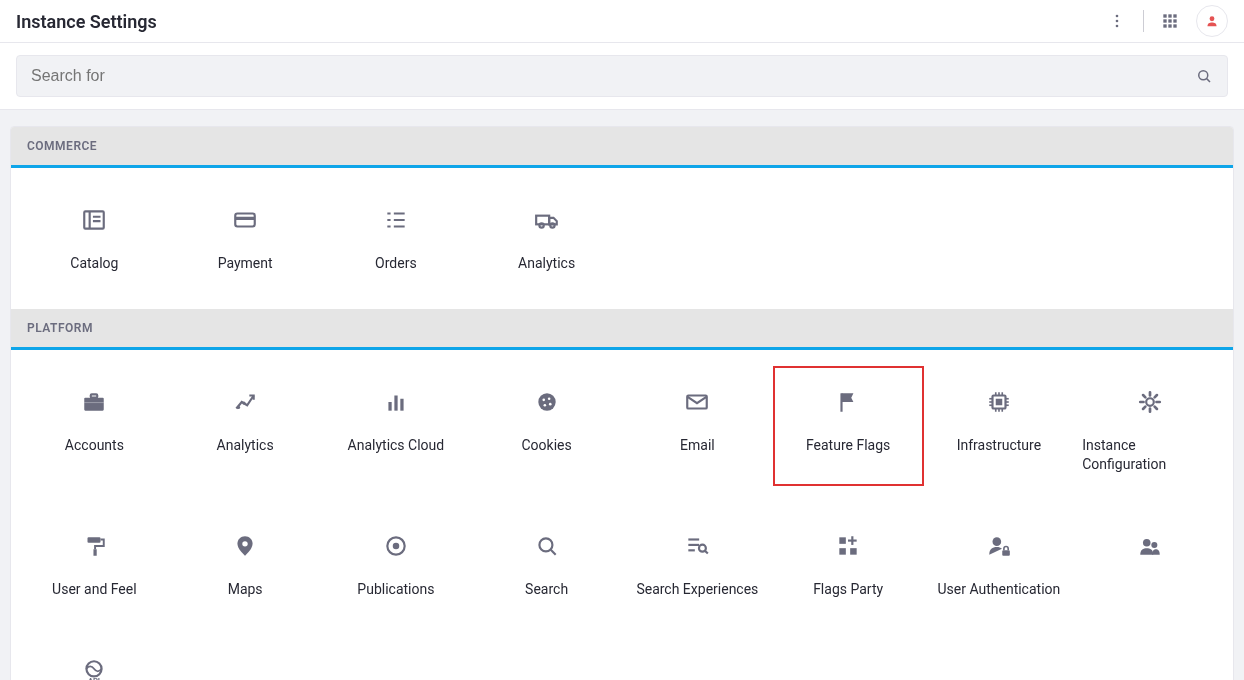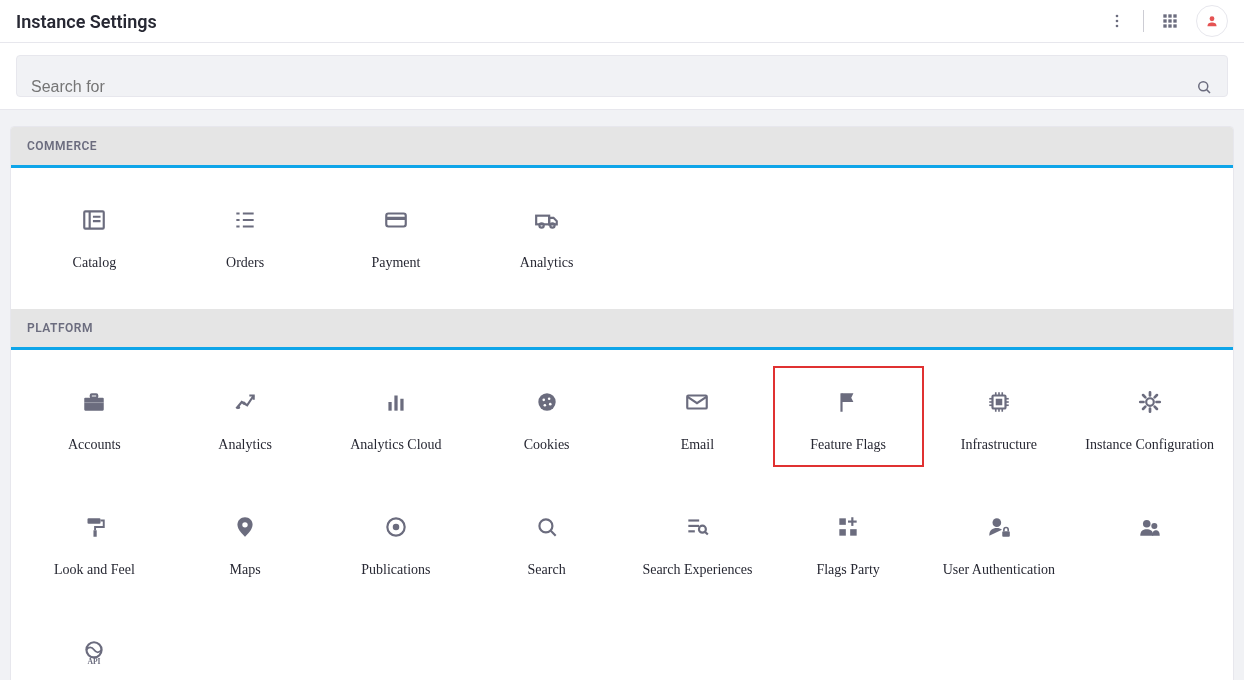--- a/index.html
+++ b/index.html
@@ -57,21 +57,21 @@
     background: #fff;
     border-bottom: 1px solid #e7e7ed;
   }
   .search-box {
     position: relative;
     background: #f1f2f5;
     border: 1px solid #e7e7ed;
     border-radius: 4px;
     height: 42px;
     display: flex;
-    align-items: flex-end;
+    align-items: center;
   }
   .search-input {
     flex: 1;
     border: none;
     background: transparent;
     font-size: 16px;
     padding: 0 14px;
     color: #6b6c7e;
     outline: none;
   }
@@ -104,26 +104,24 @@
     display: grid;
     grid-template-columns: repeat(8, 1fr);
     padding: 16px 8px 24px 8px;
     row-gap: 24px;
   }
   .tile {
     display: flex;
     flex-direction: column;
     align-items: center;
     justify-content: flex-start;
-    text-align: center;
     padding: 10px 6px;
     cursor: pointer;
     color: #272833;
     border: 2px solid transparent;
-    font-family: Liberation Serif, serif;
   }
   .tile.highlight {
     border: 2px solid #e03131;
   }
   .tile .ico {
     width: 48px;
     height: 48px;
     display: flex;
     align-items: center;
     justify-content: center;
@@ -334,32 +332,32 @@
           <div class="ico">
             <svg width="26" height="26" viewBox="0 0 24 24">
               <use href="#i-catalog"></use>
             </svg>
           </div>
           <div class="lbl">Catalog</div>
         </div>
         <div class="tile">
           <div class="ico">
             <svg width="26" height="26" viewBox="0 0 24 24">
+              <use href="#i-payment"></use>
+            </svg>
+          </div>
+          <div class="lbl">Payment</div>
+        </div>
+        <div class="tile">
+          <div class="ico">
+            <svg width="26" height="26" viewBox="0 0 24 24">
               <use href="#i-orders"></use>
             </svg>
           </div>
           <div class="lbl">Orders</div>
-        </div>
-        <div class="tile">
-          <div class="ico">
-            <svg width="26" height="26" viewBox="0 0 24 24">
-              <use href="#i-payment"></use>
-            </svg>
-          </div>
-          <div class="lbl">Payment</div>
         </div>
         <div class="tile">
           <div class="ico">
             <svg width="26" height="26" viewBox="0 0 24 24">
               <use href="#i-shipping"></use>
             </svg>
           </div>
           <div class="lbl">Analytics</div>
         </div>
       </div>
@@ -428,21 +426,21 @@
             </svg>
           </div>
           <div class="lbl">Instance Configuration</div>
         </div>
         <div class="tile">
           <div class="ico">
             <svg width="26" height="26" viewBox="0 0 24 24">
               <use href="#i-paint-roller"></use>
             </svg>
           </div>
-          <div class="lbl">Look and Feel</div>
+          <div class="lbl">User and Feel</div>
         </div>
         <div class="tile">
           <div class="ico">
             <svg width="26" height="26" viewBox="0 0 24 24">
               <use href="#i-map-pin"></use>
             </svg>
           </div>
           <div class="lbl">Maps</div>
         </div>
         <div class="tile">

